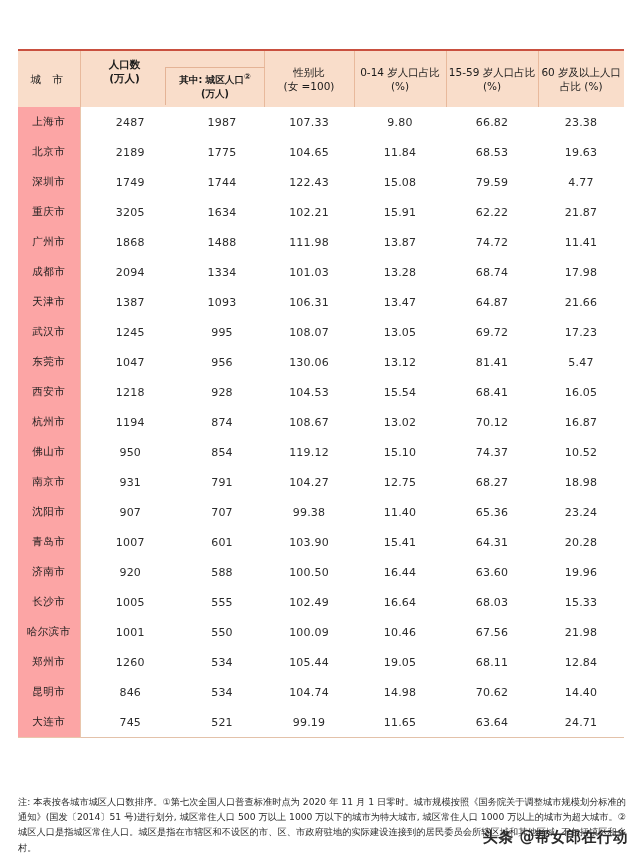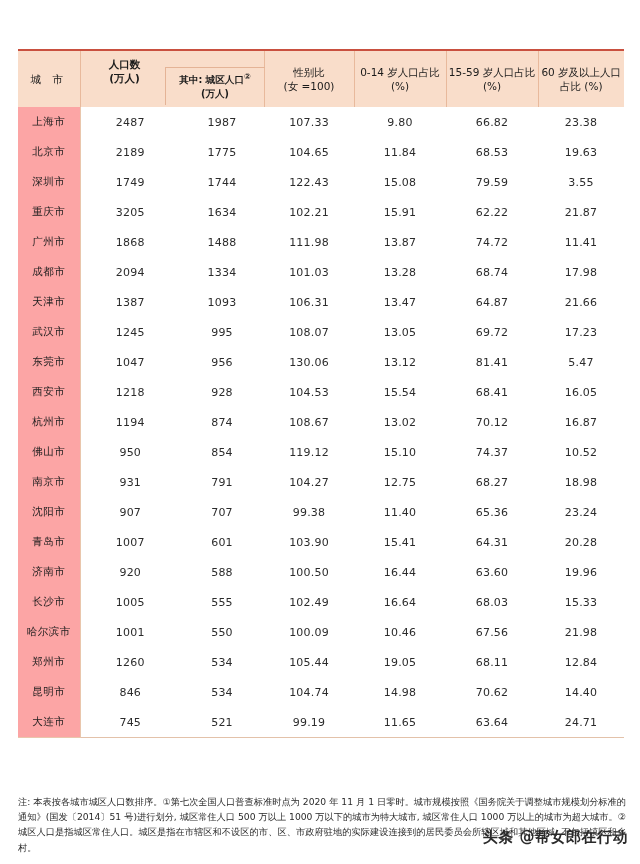--- a/index.html
+++ b/index.html
@@ -244,21 +244,21 @@
             <td>68.53</td>
             <td>19.63</td>
           </tr>
           <tr class="data-row">
             <td class="city">深圳市</td>
             <td>1749</td>
             <td>1744</td>
             <td>122.43</td>
             <td>15.08</td>
             <td>79.59</td>
-            <td>3.55</td>
+            <td>4.77</td>
           </tr>
           <tr class="data-row">
             <td class="city">重庆市</td>
             <td>3205</td>
             <td>1634</td>
             <td>102.21</td>
             <td>15.91</td>
             <td>62.22</td>
             <td>21.87</td>
           </tr>

